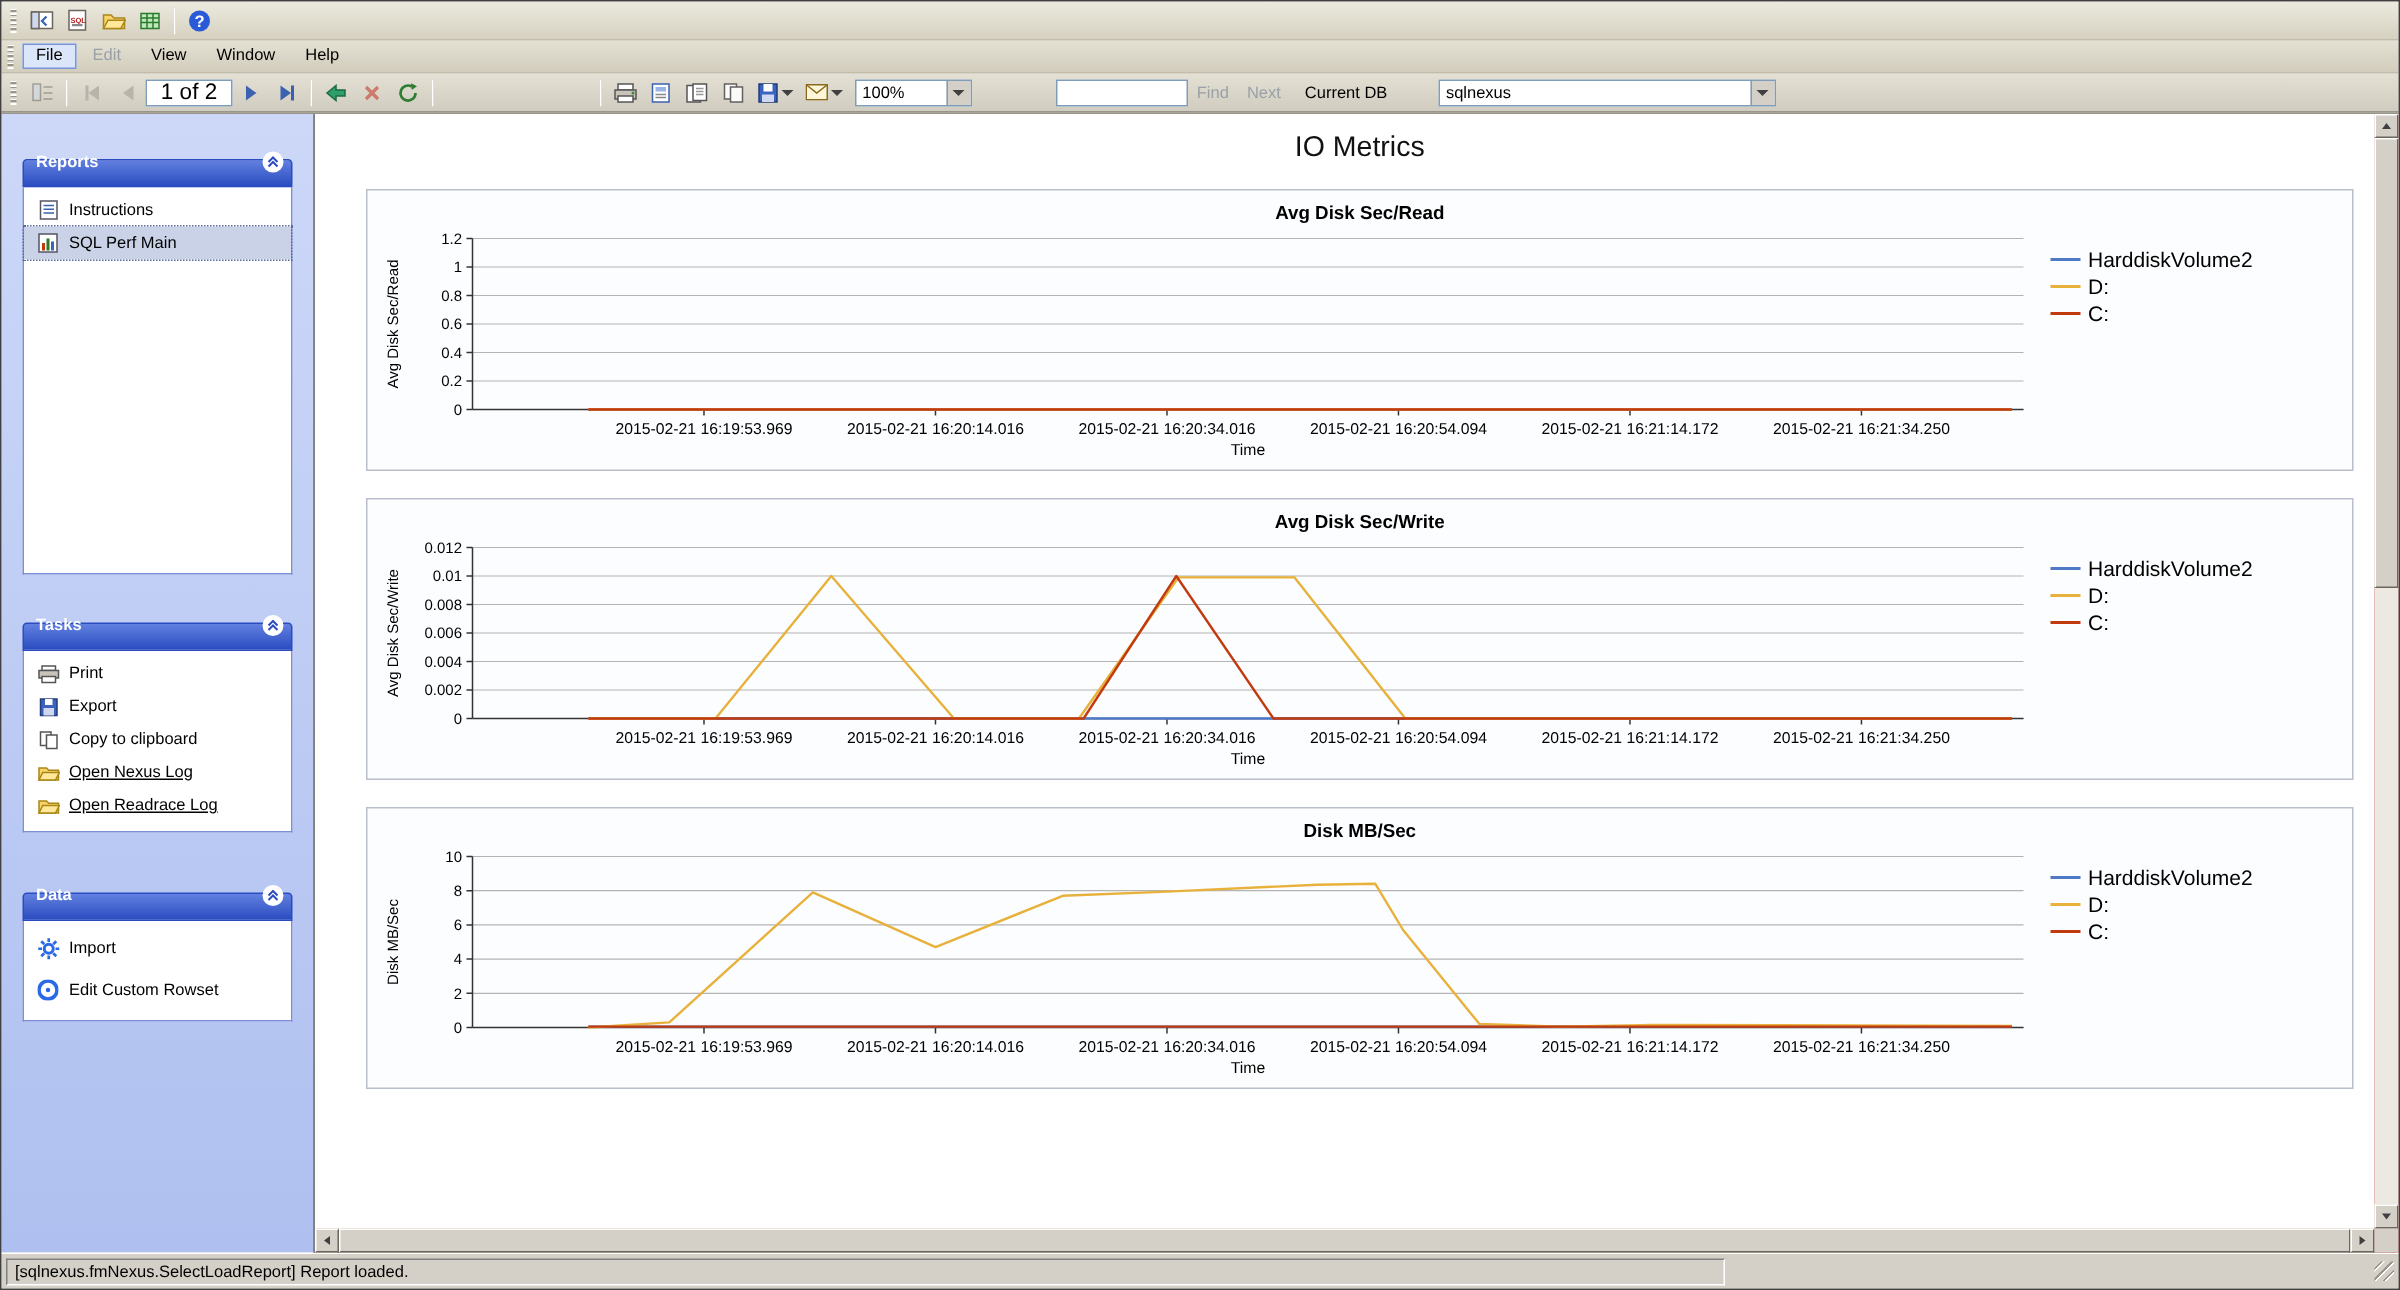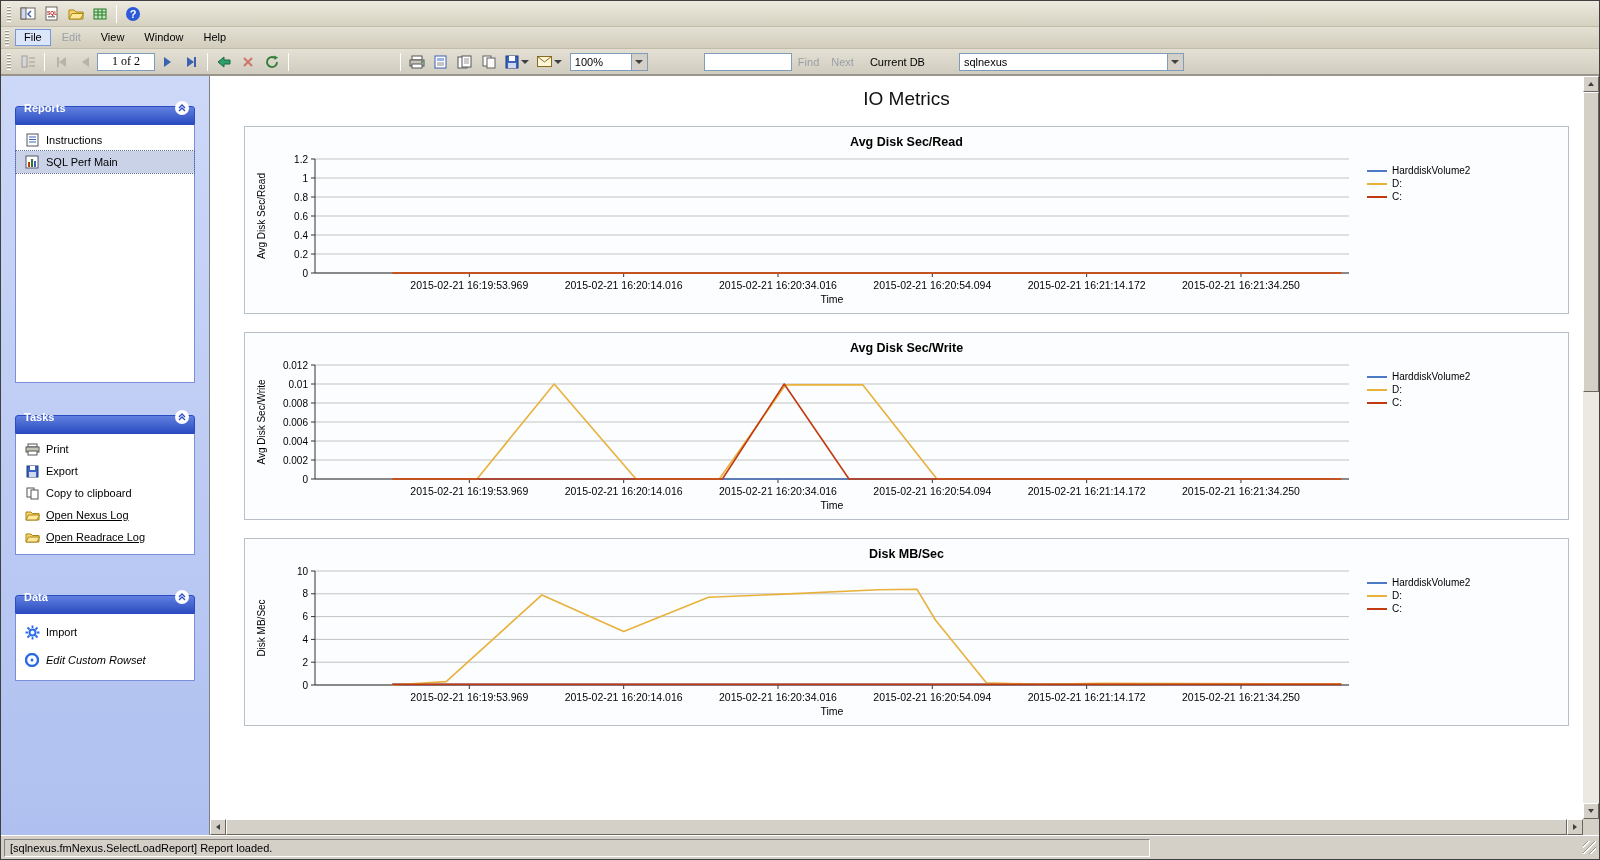--- a/index.html
+++ b/index.html
@@ -30,22 +30,22 @@
   .tsep { width:1px; height:18px; background:#aaa493; border-right:1px solid #fff; margin:0 4px; }
 
   .menubar { height:22px; flex:0 0 22px; background:linear-gradient(#e4e1d4,#d2cdbc);
              display:flex; align-items:center; padding:0 2px; border-bottom:1px solid #c2bcab; }
   .menu-item { padding:2px 9px 3px; margin:0 1px; }
   .menu-item.active { background:#dce6fa; border:1px solid #7a96d8; padding:1px 8px 2px; }
   .menu-item.disabled { color:#9aa0a8; }
 
   .reportbar { height:26px; flex:0 0 26px; background:linear-gradient(#e4e0d4,#d0ccc0);
                display:flex; align-items:center; padding:0 4px; border-bottom:1px solid #9a958a; }
-  .rb-input { height:18px; background:#fff; border:1px solid #7f9db9; font-size:12px;
-              padding:1px 3px; font-family:Liberation Serif, serif; }
+  .rb-input { height:18px; background:#fff; border:1px solid #7f9db9; font-size:15px;
+              padding:1px 3px; font-family:Liberation Sans, sans-serif; }
   .combo { height:18px; background:#fff; border:1px solid #7f9db9; display:flex; align-items:center;margin-left:28px; }
   .combo .val { flex:1 1 auto; padding:0 4px; white-space:nowrap; overflow:hidden; }
   .combo .drop { width:16px; height:16px; background:#d4d0c8; border-left:1px solid #7f9db9;
                  display:flex; align-items:center; justify-content:center; }
   .tri-down { width:0; height:0; border-left:4px solid transparent; border-right:4px solid transparent;
               border-top:4px solid #404040; }
   .tri-left { width:0; height:0; border-top:5px solid transparent; border-bottom:5px solid transparent;
               border-right:7px solid #7a96c8; }
   .tri-right { width:0; height:0; border-top:5px solid transparent; border-bottom:5px solid transparent;
                border-left:7px solid #3a62b0; }
@@ -82,21 +82,21 @@
                  background:#fff; padding:8px 14px 0 34px; }
   .report-title { text-align:center; font-size:19px; margin:4px 0 16px; color:#111; }
 
   .chart-panel { border:1px solid #b9bfca; background:#fcfdfe; padding:6px 8px 2px;
                  height:188px; margin-bottom:18px; overflow:hidden; }
   .chart-panel.partial { height:70px; margin-bottom:0; }
   .chart-title { text-align:center; font-weight:bold; font-size:12.5px; margin:2px 0 0; }
   .chart-body { display:flex; align-items:flex-start; }
   .chart-svg text { font-family:"Liberation Sans",sans-serif; fill:#000; }
   .legend { margin:16px 0 0 10px; display:flex; flex-direction:column; gap:2px; }
-  .legend-row { display:flex; align-items:center; gap:5px; font-size:10px; white-space:nowrap; }
+  .legend-row { display:flex; align-items:center; gap:5px; font-size:14px; white-space:nowrap; }
   .swatch { width:20px; height:0; border-top:2px solid #000; display:inline-block; }
 
   
   .vscroll { position:absolute; top:0; right:0; width:16px; bottom:16px; background:#ece9e2; }
   .hscroll { position:absolute; left:0; bottom:0; height:16px; right:16px; background:#ece9e2; }
   .sb-btn { width:16px; height:16px; background:#d4d0c8; border:1px solid;
             border-color:#fff #6a665e #6a665e #fff; display:flex; align-items:center; justify-content:center; }
   .vscroll .sb-btn.down { position:absolute; bottom:0; }
   .hscroll { display:flex; }
   .v-thumb { position:absolute; top:16px; left:0; width:16px; height:300px; background:#d4d0c8;
@@ -389,21 +389,21 @@
         <div class="panel-body">
           <div class="side-item" style="padding:6px 6px 6px 8px;">
             <span class="icon16">
               <svg width="15" height="15">
                   <circle cx="7.5" cy="7.5" r="3" fill="none" stroke="#2a6ae8" stroke-width="2"></circle>
                   <path d="M7.5 0.5 V3 M7.5 12 V14.5 M0.5 7.5 H3 M12 7.5 H14.5 M2.5 2.5 L4.5 4.5 M10.5 10.5 L12.5 12.5 M12.5 2.5 L10.5 4.5 M4.5 10.5 L2.5 12.5" stroke="#2a6ae8" stroke-width="1.8"></path>
                 </svg>
             </span>
             <span class="lbl">Import</span>
           </div>
-          <div class="side-item" style="padding:6px 6px 6px 8px;font-style:italic;">
+          <div class="side-item" style="padding:6px 6px 6px 8px;">
             <span class="icon16">
               <svg width="14" height="14">
                   <circle cx="7" cy="7" r="6" fill="none" stroke="#2a6ae8" stroke-width="2.4"></circle>
                   <circle cx="7" cy="7" r="1.5" fill="#2a6ae8"></circle>
                 </svg>
             </span>
             <span class="lbl">Edit Custom Rowset</span>
           </div>
         </div>
       </div>

